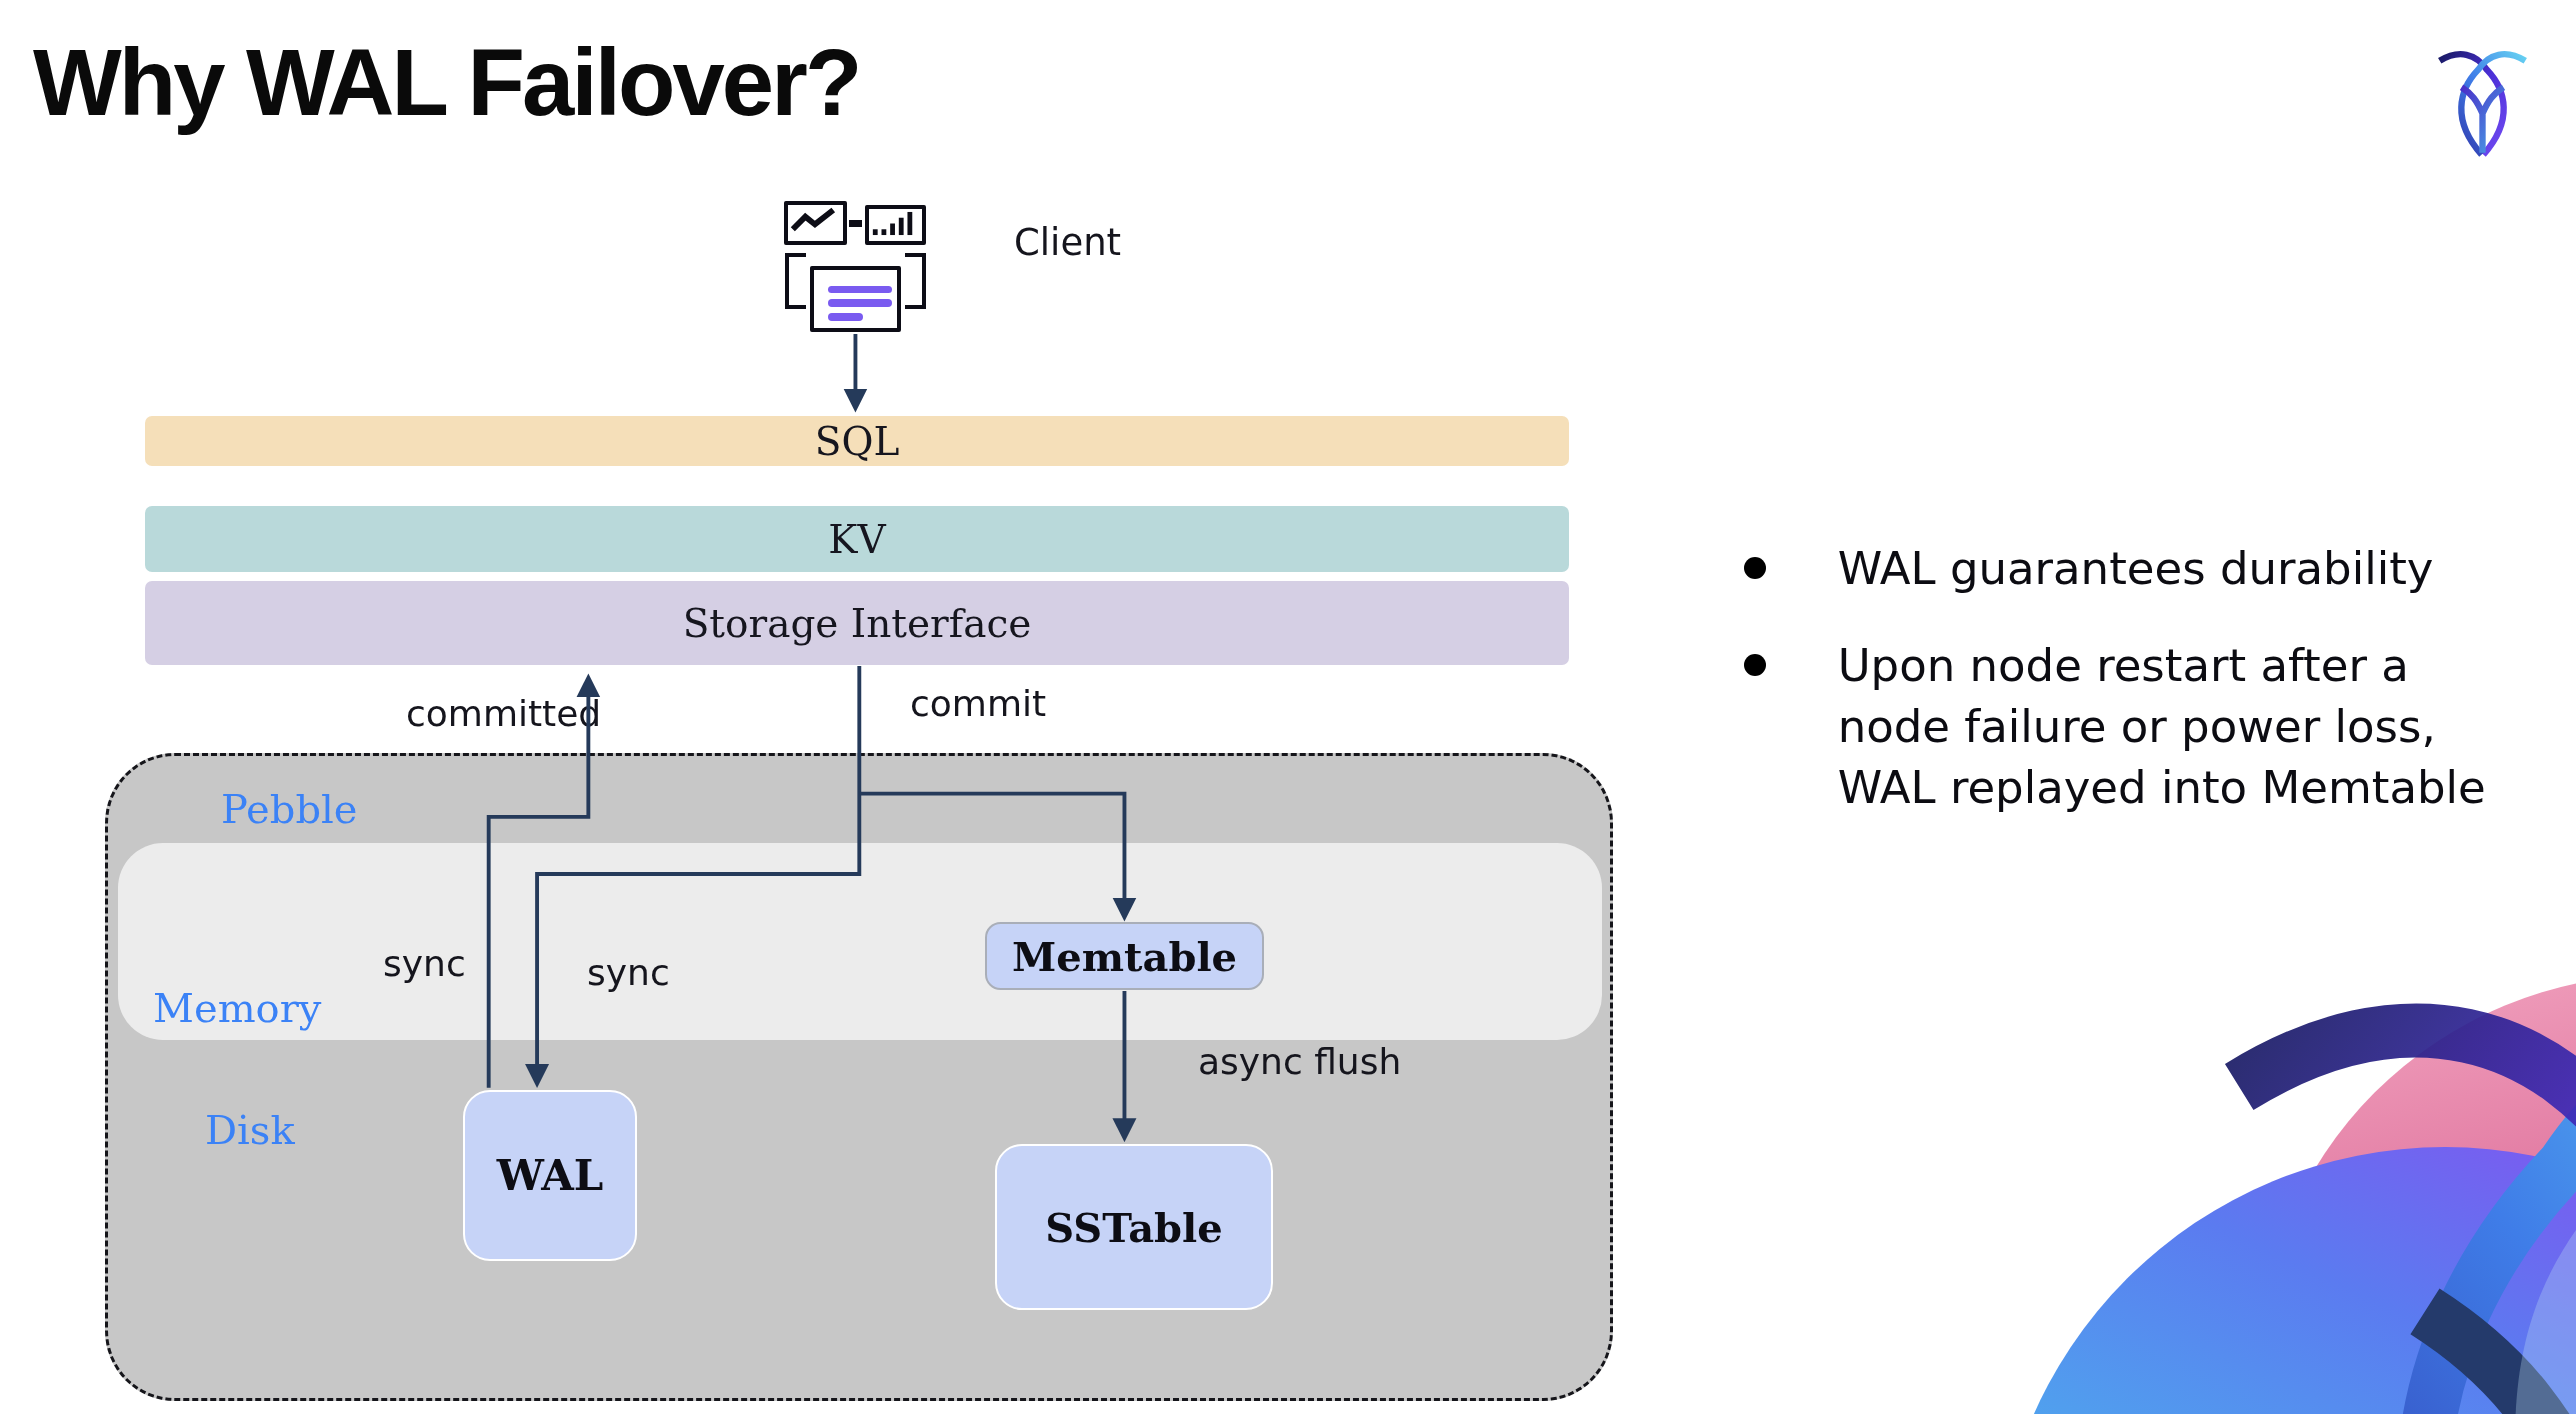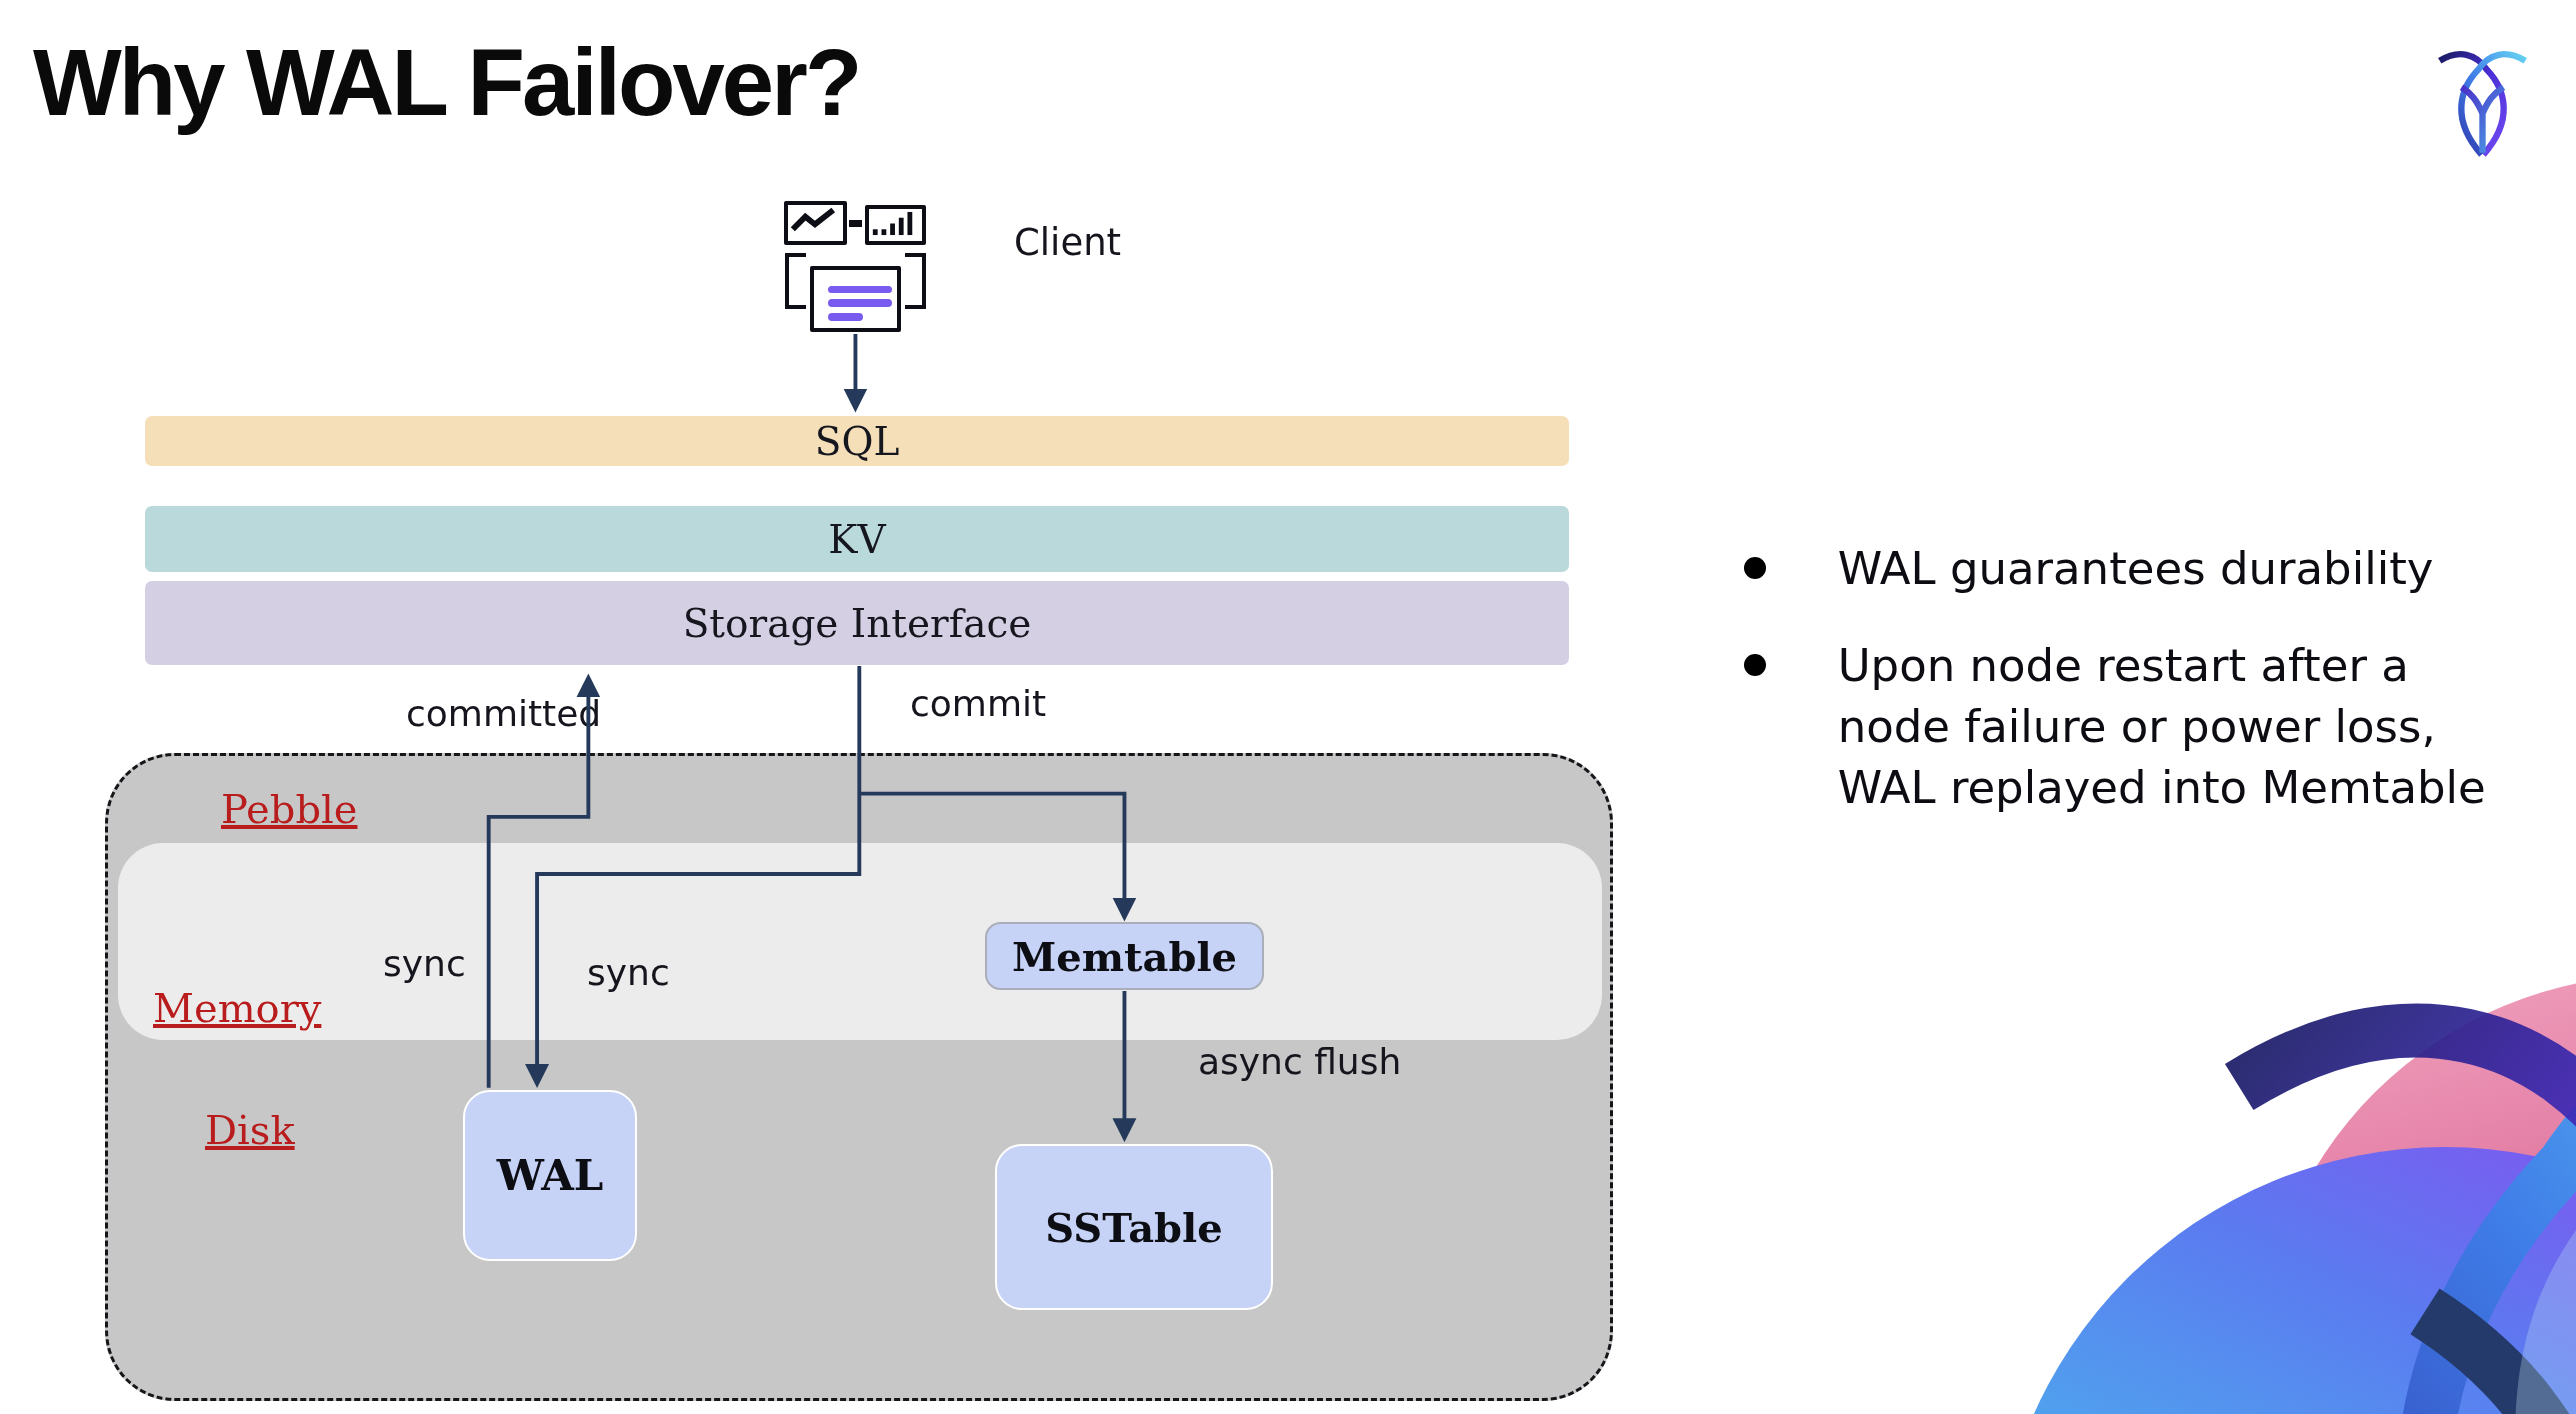--- a/index.html
+++ b/index.html
@@ -16,21 +16,21 @@
        font-family:"DejaVu Serif","Liberation Serif",serif;font-size:39px;color:#16161f;}
   #bar-sql{top:416px;height:50px;background:var(--sql_bar);}
   #bar-kv{top:506px;height:66px;background:var(--kv_bar);}
   #bar-storage{top:581px;height:84px;background:var(--storage_bar);}
 
   
   #pebble{left:105px;top:753px;width:1508px;height:648px;border-radius:70px;
           background:var(--container_fill);border:3.9px dashed #15151a;box-sizing:border-box;}
   #memory-band{left:118px;top:843px;width:1484px;height:197px;border-radius:45px;background:var(--memory_fill);}
 
-  .serif-label{font-family:"DejaVu Serif","Liberation Serif",serif;color:#b91c1c;text-decoration:underline;}
+  .serif-label{font-family:"DejaVu Serif","Liberation Serif",serif;color:#3b82f6;}
   #pebble-label{left:221px;top:786px;font-size:40px;}
   #memory-label{left:153px;top:985px;font-size:40px;}
   #disk-label{left:205px;top:1107px;font-size:40px;}
 
   
   .blue-box{background:var(--box_fill);display:flex;align-items:center;justify-content:center;
             font-family:"DejaVu Serif","Liberation Serif",serif;font-weight:bold;color:#0d0d14;box-sizing:border-box;}
   #wal-box{left:463px;top:1090px;width:174px;height:171px;border-radius:27px;border:2.9px solid #ffffff;font-size:42px;}
   #memtable-box{left:985px;top:922px;width:279px;height:68px;border-radius:15.5px;border:2.9px solid #a9aeb8;font-size:40px;}
   #sstable-box{left:995px;top:1144px;width:278px;height:166px;border-radius:27px;border:2.9px solid #ffffff;font-size:40px;}

